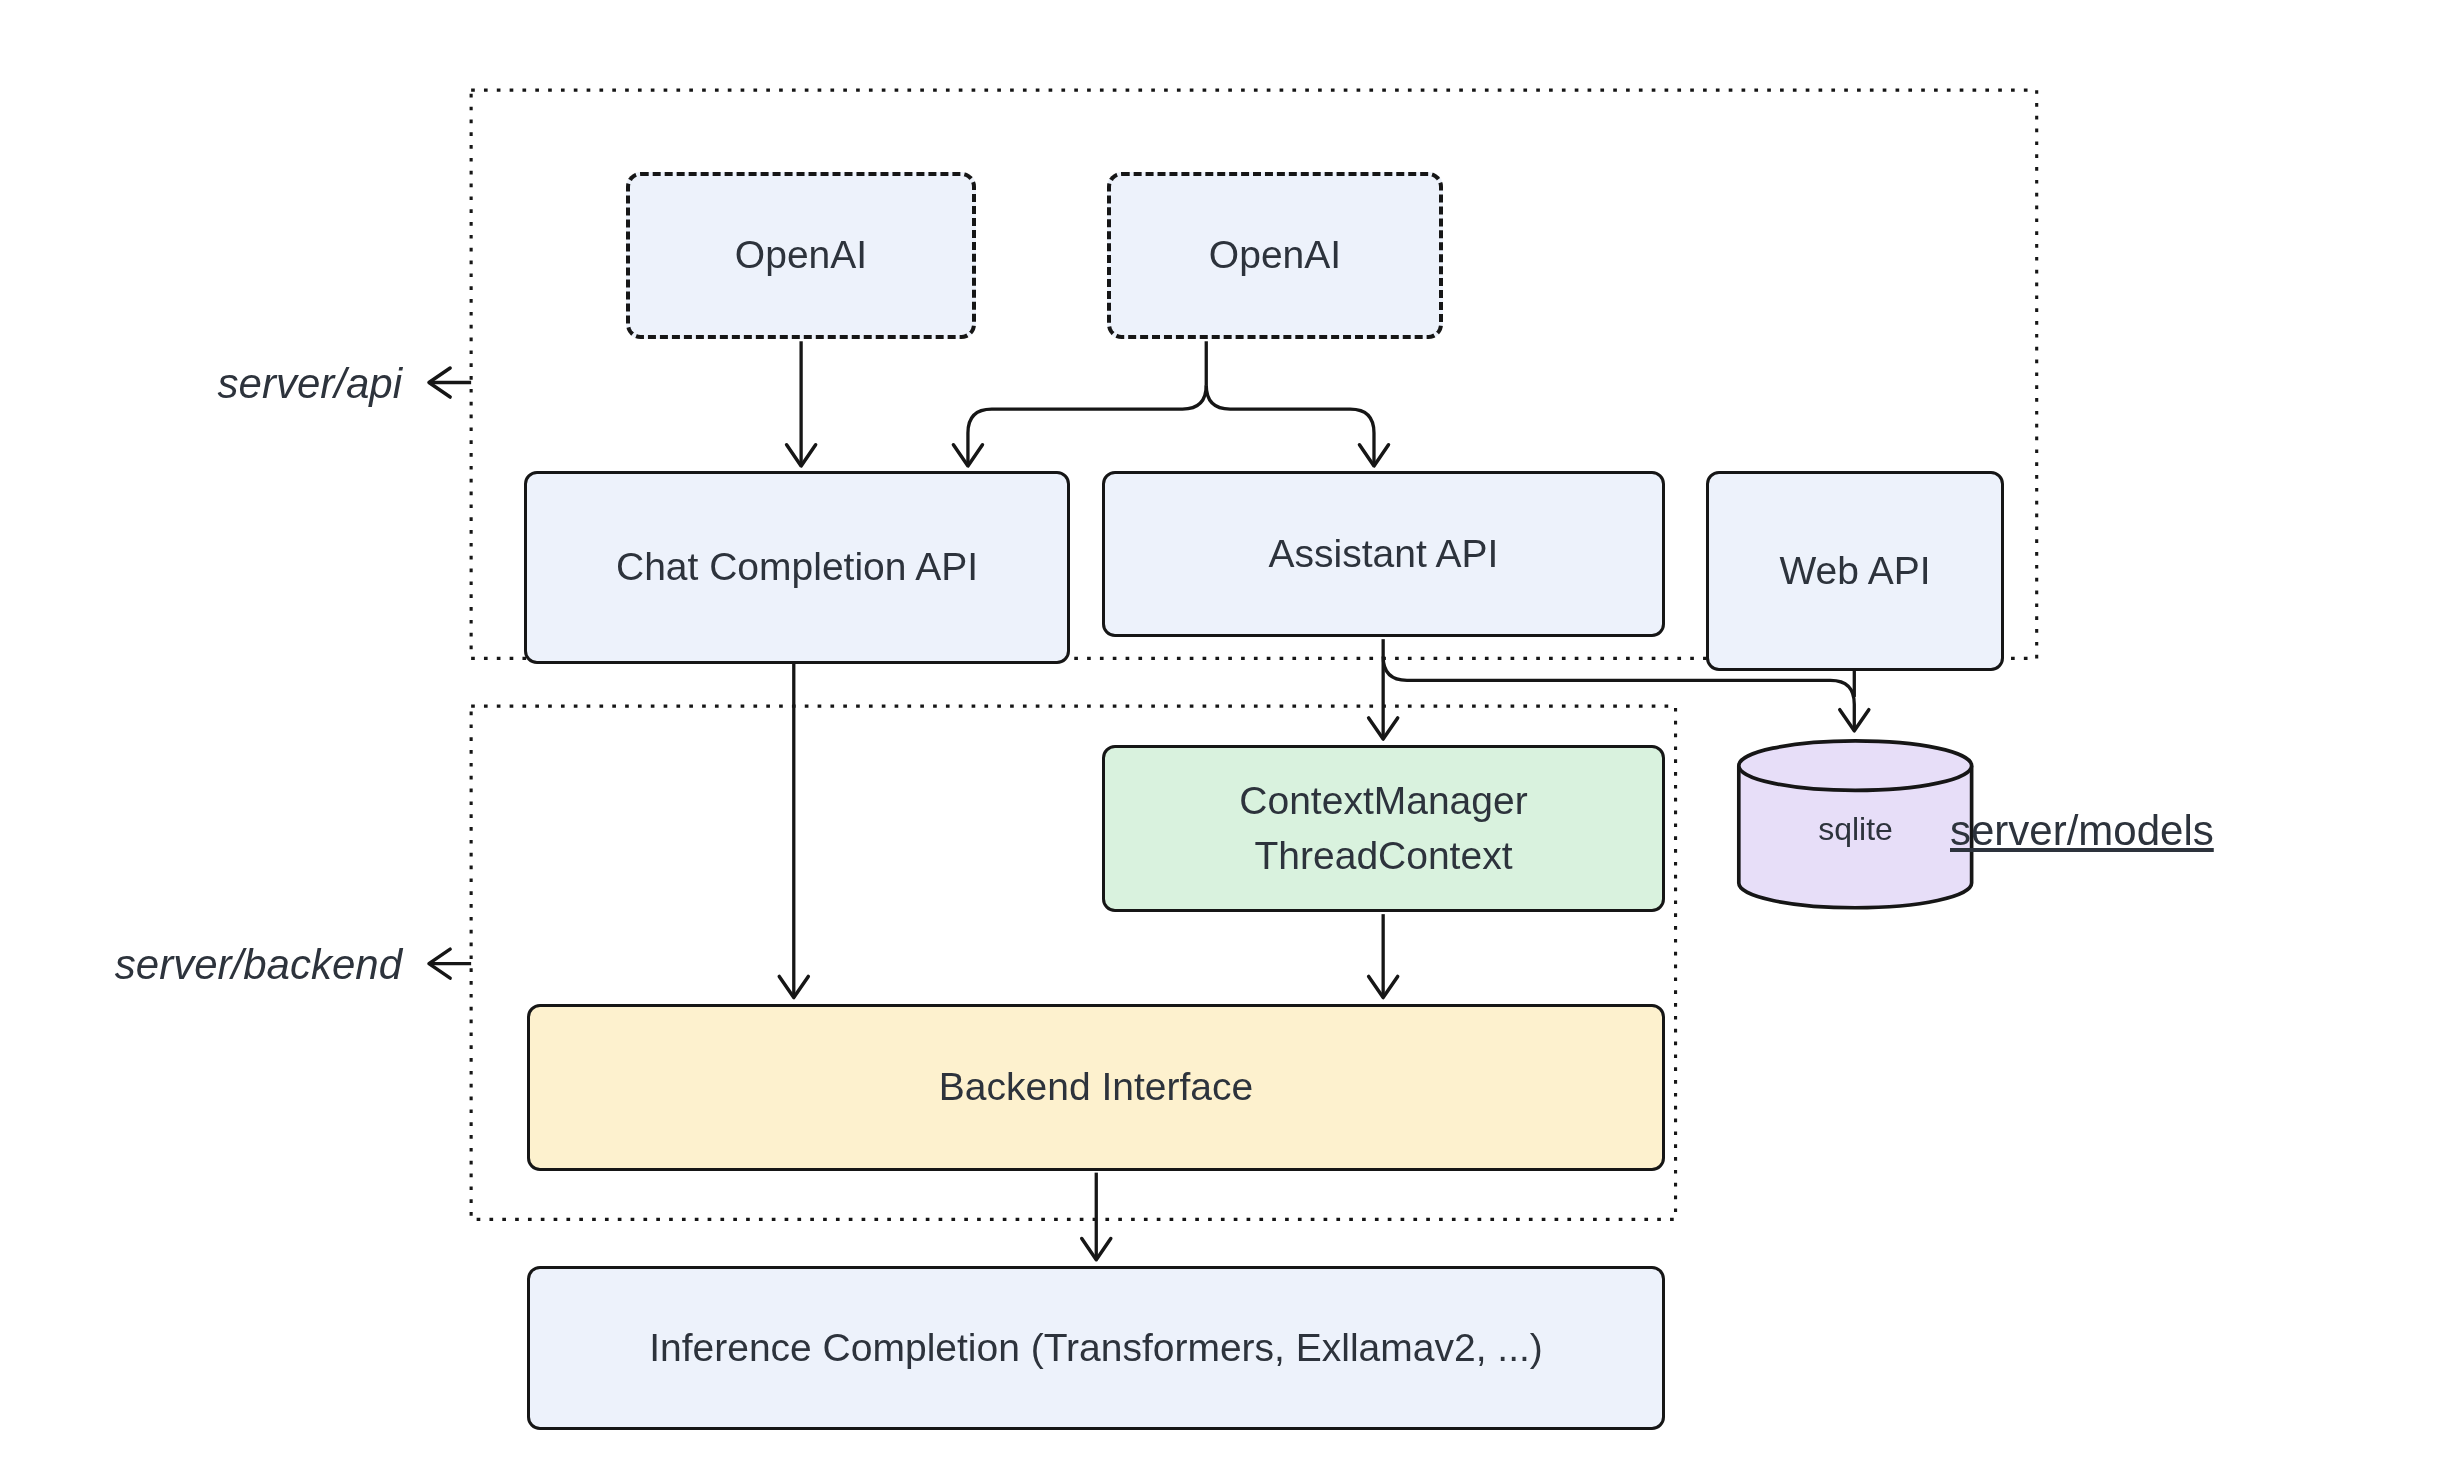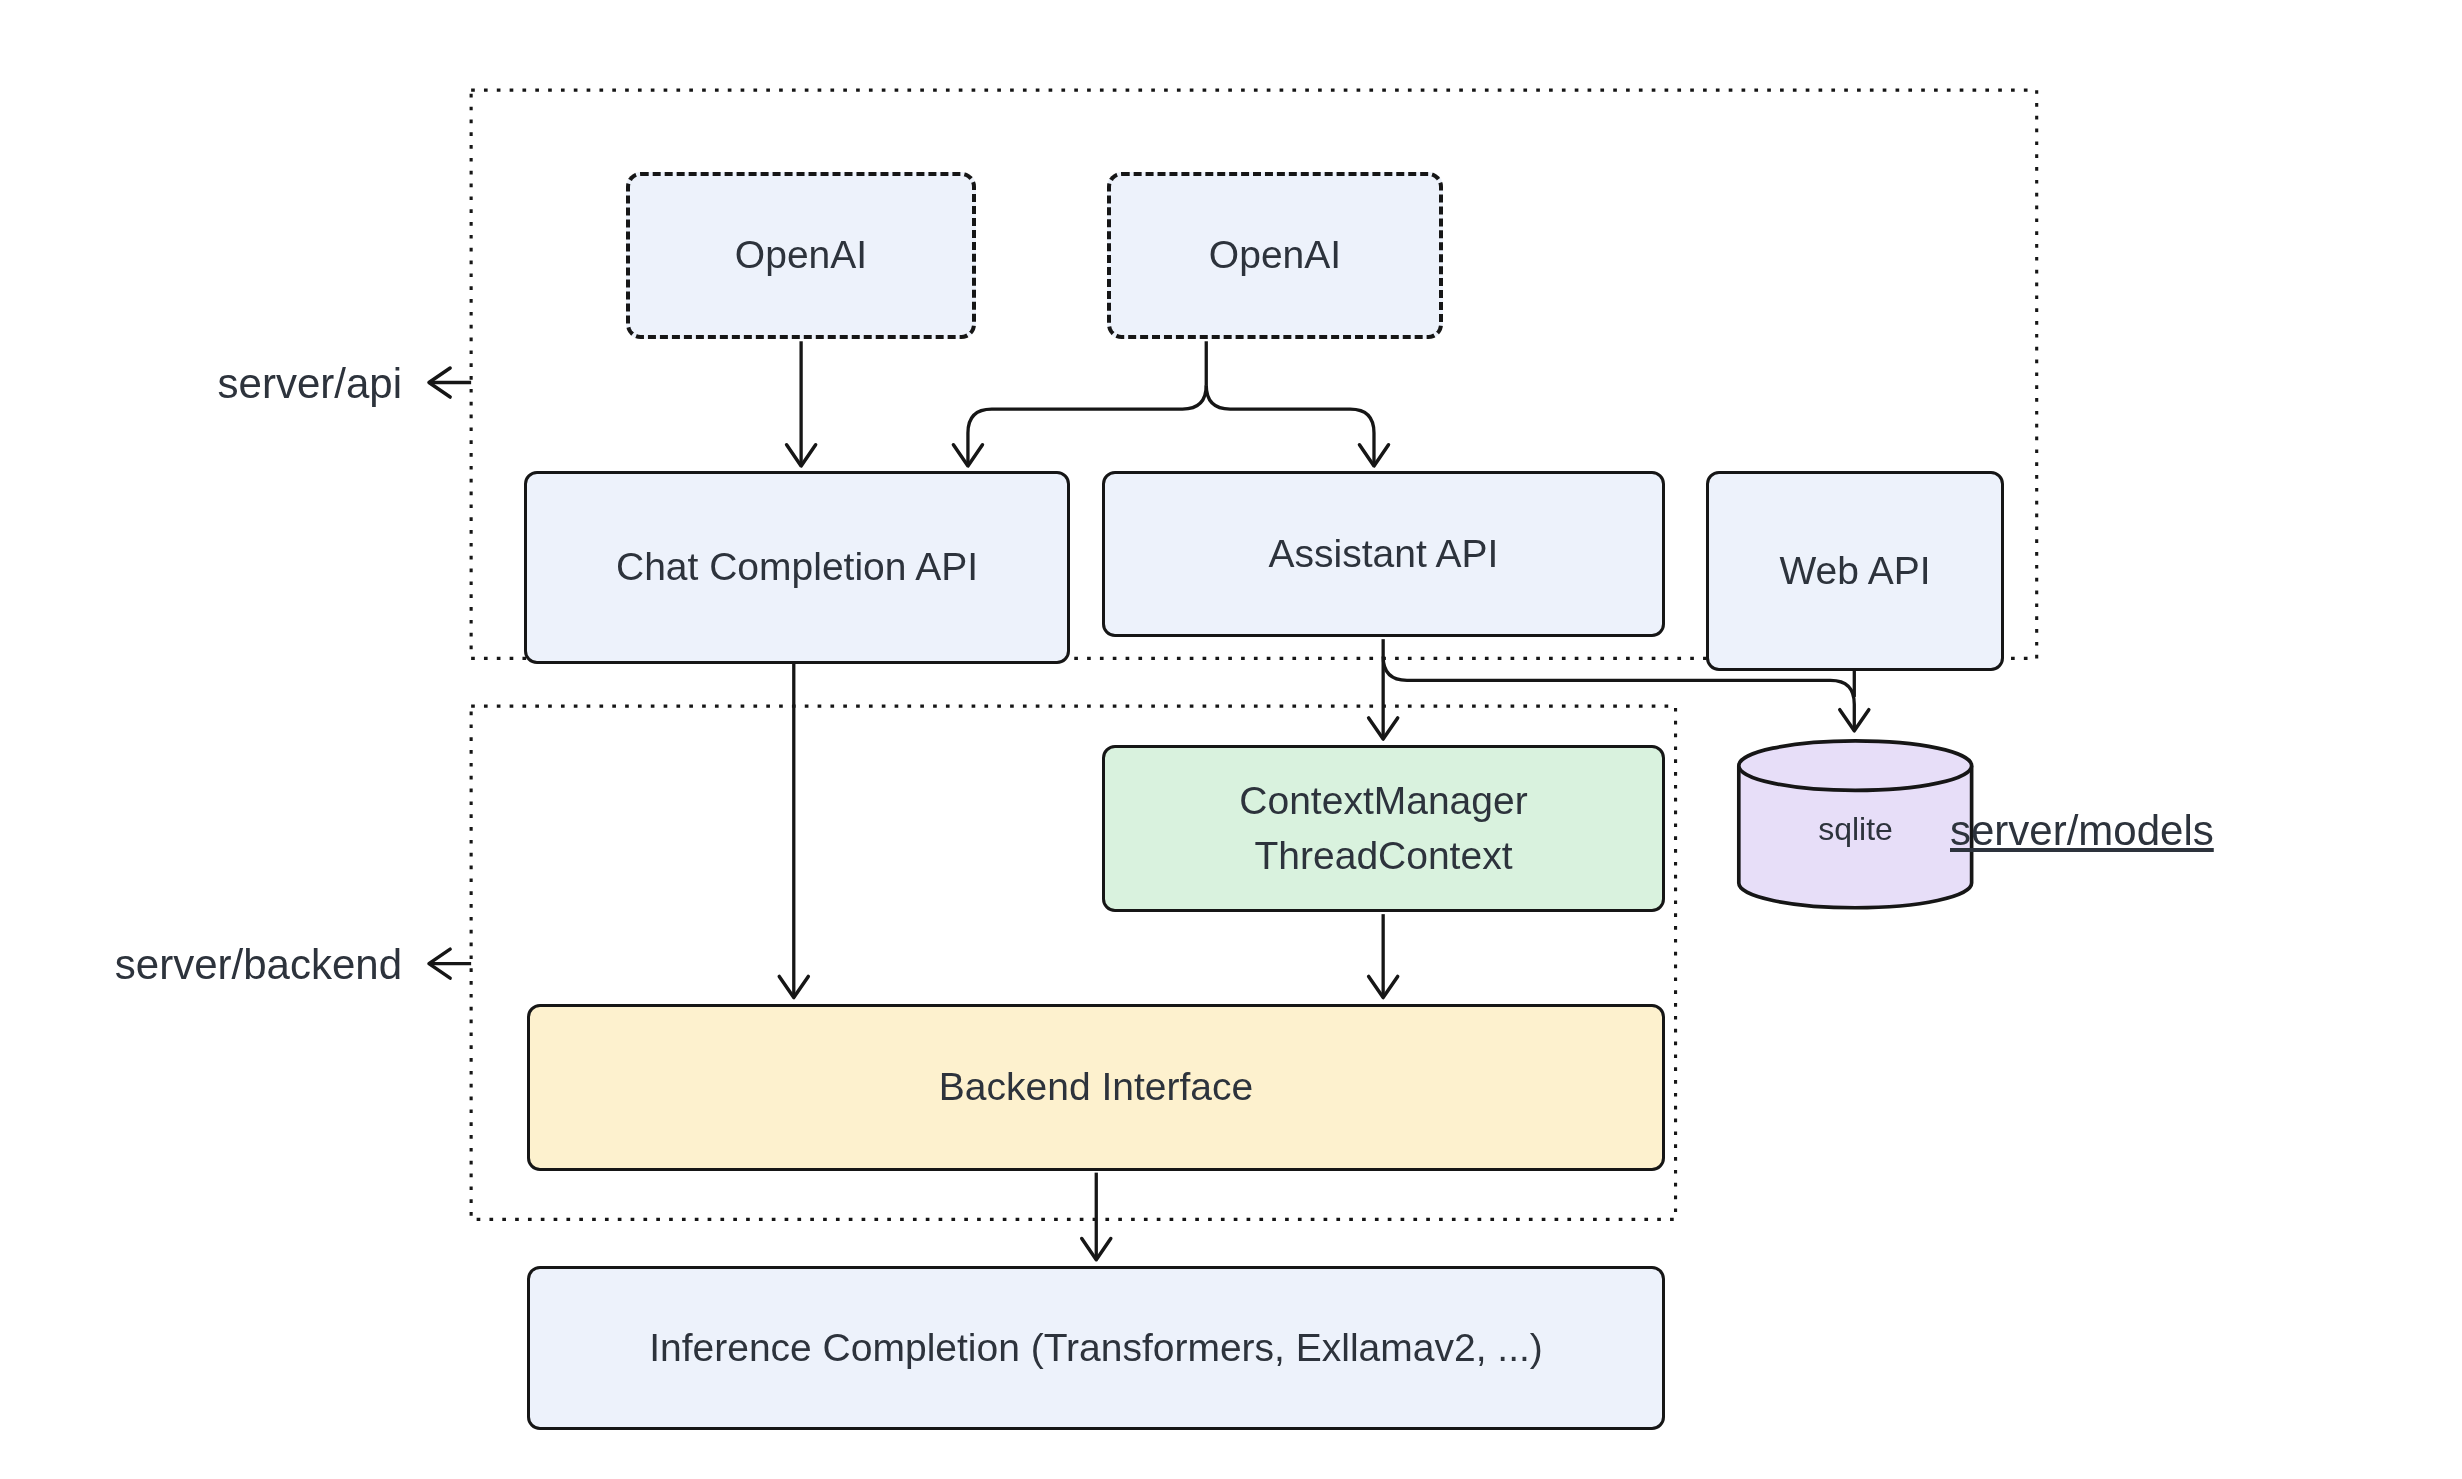--- a/index.html
+++ b/index.html
@@ -24,21 +24,21 @@
     font-size:39px;line-height:1.4;color:var(--text);
   }
   .node.dashed{border:4.1px dashed var(--stroke);border-radius:14.7px;}
   .node.green{background:var(--node-fill-green);}
   .node.yellow{background:var(--node-fill-yellow);}
   .node-label{display:block;}
   .free-label{
     position:absolute;z-index:2;font-size:42px;line-height:51px;color:var(--text);
     white-space:nowrap;
   }
-  .align-right{text-align:right;}
+  .align-right{text-align:right;font-style:italic;}
   .cyl-label{
     position:absolute;z-index:2;font-size:32px;color:var(--text);
     text-align:center;
   }
   svg .edge{stroke:var(--stroke);stroke-width:3.6;fill:none;}
   svg .container-border{stroke:var(--stroke);fill:none;stroke-width:3.4;stroke-dasharray:4 10;}
   svg .cylinder{fill:var(--node-fill-purple);stroke:var(--stroke);stroke-width:4;}
 </style>
 </head>
 <body>

